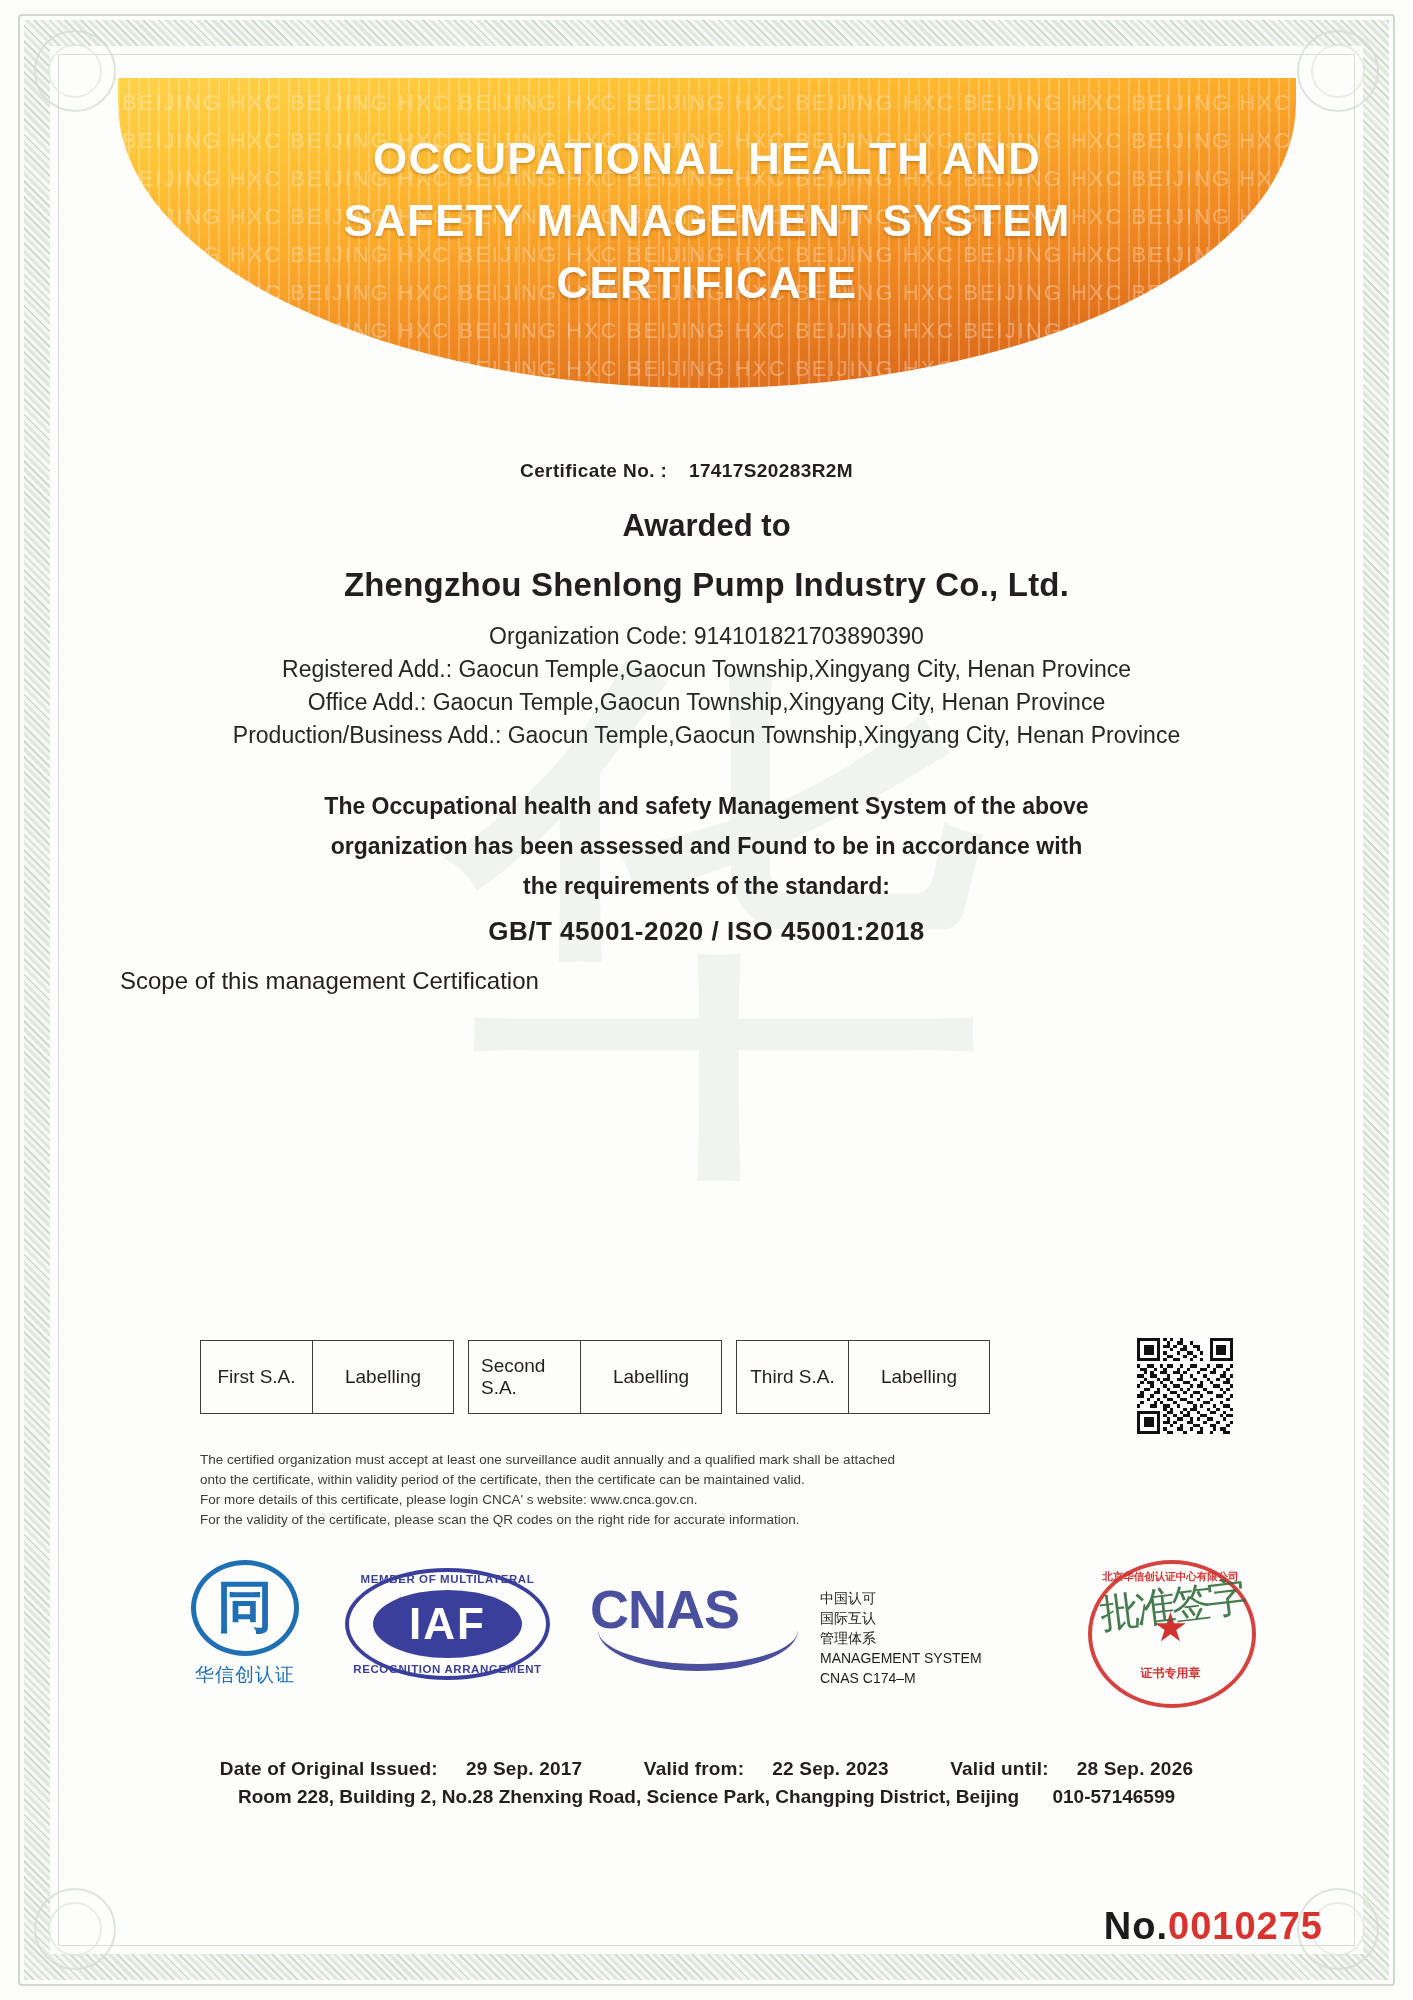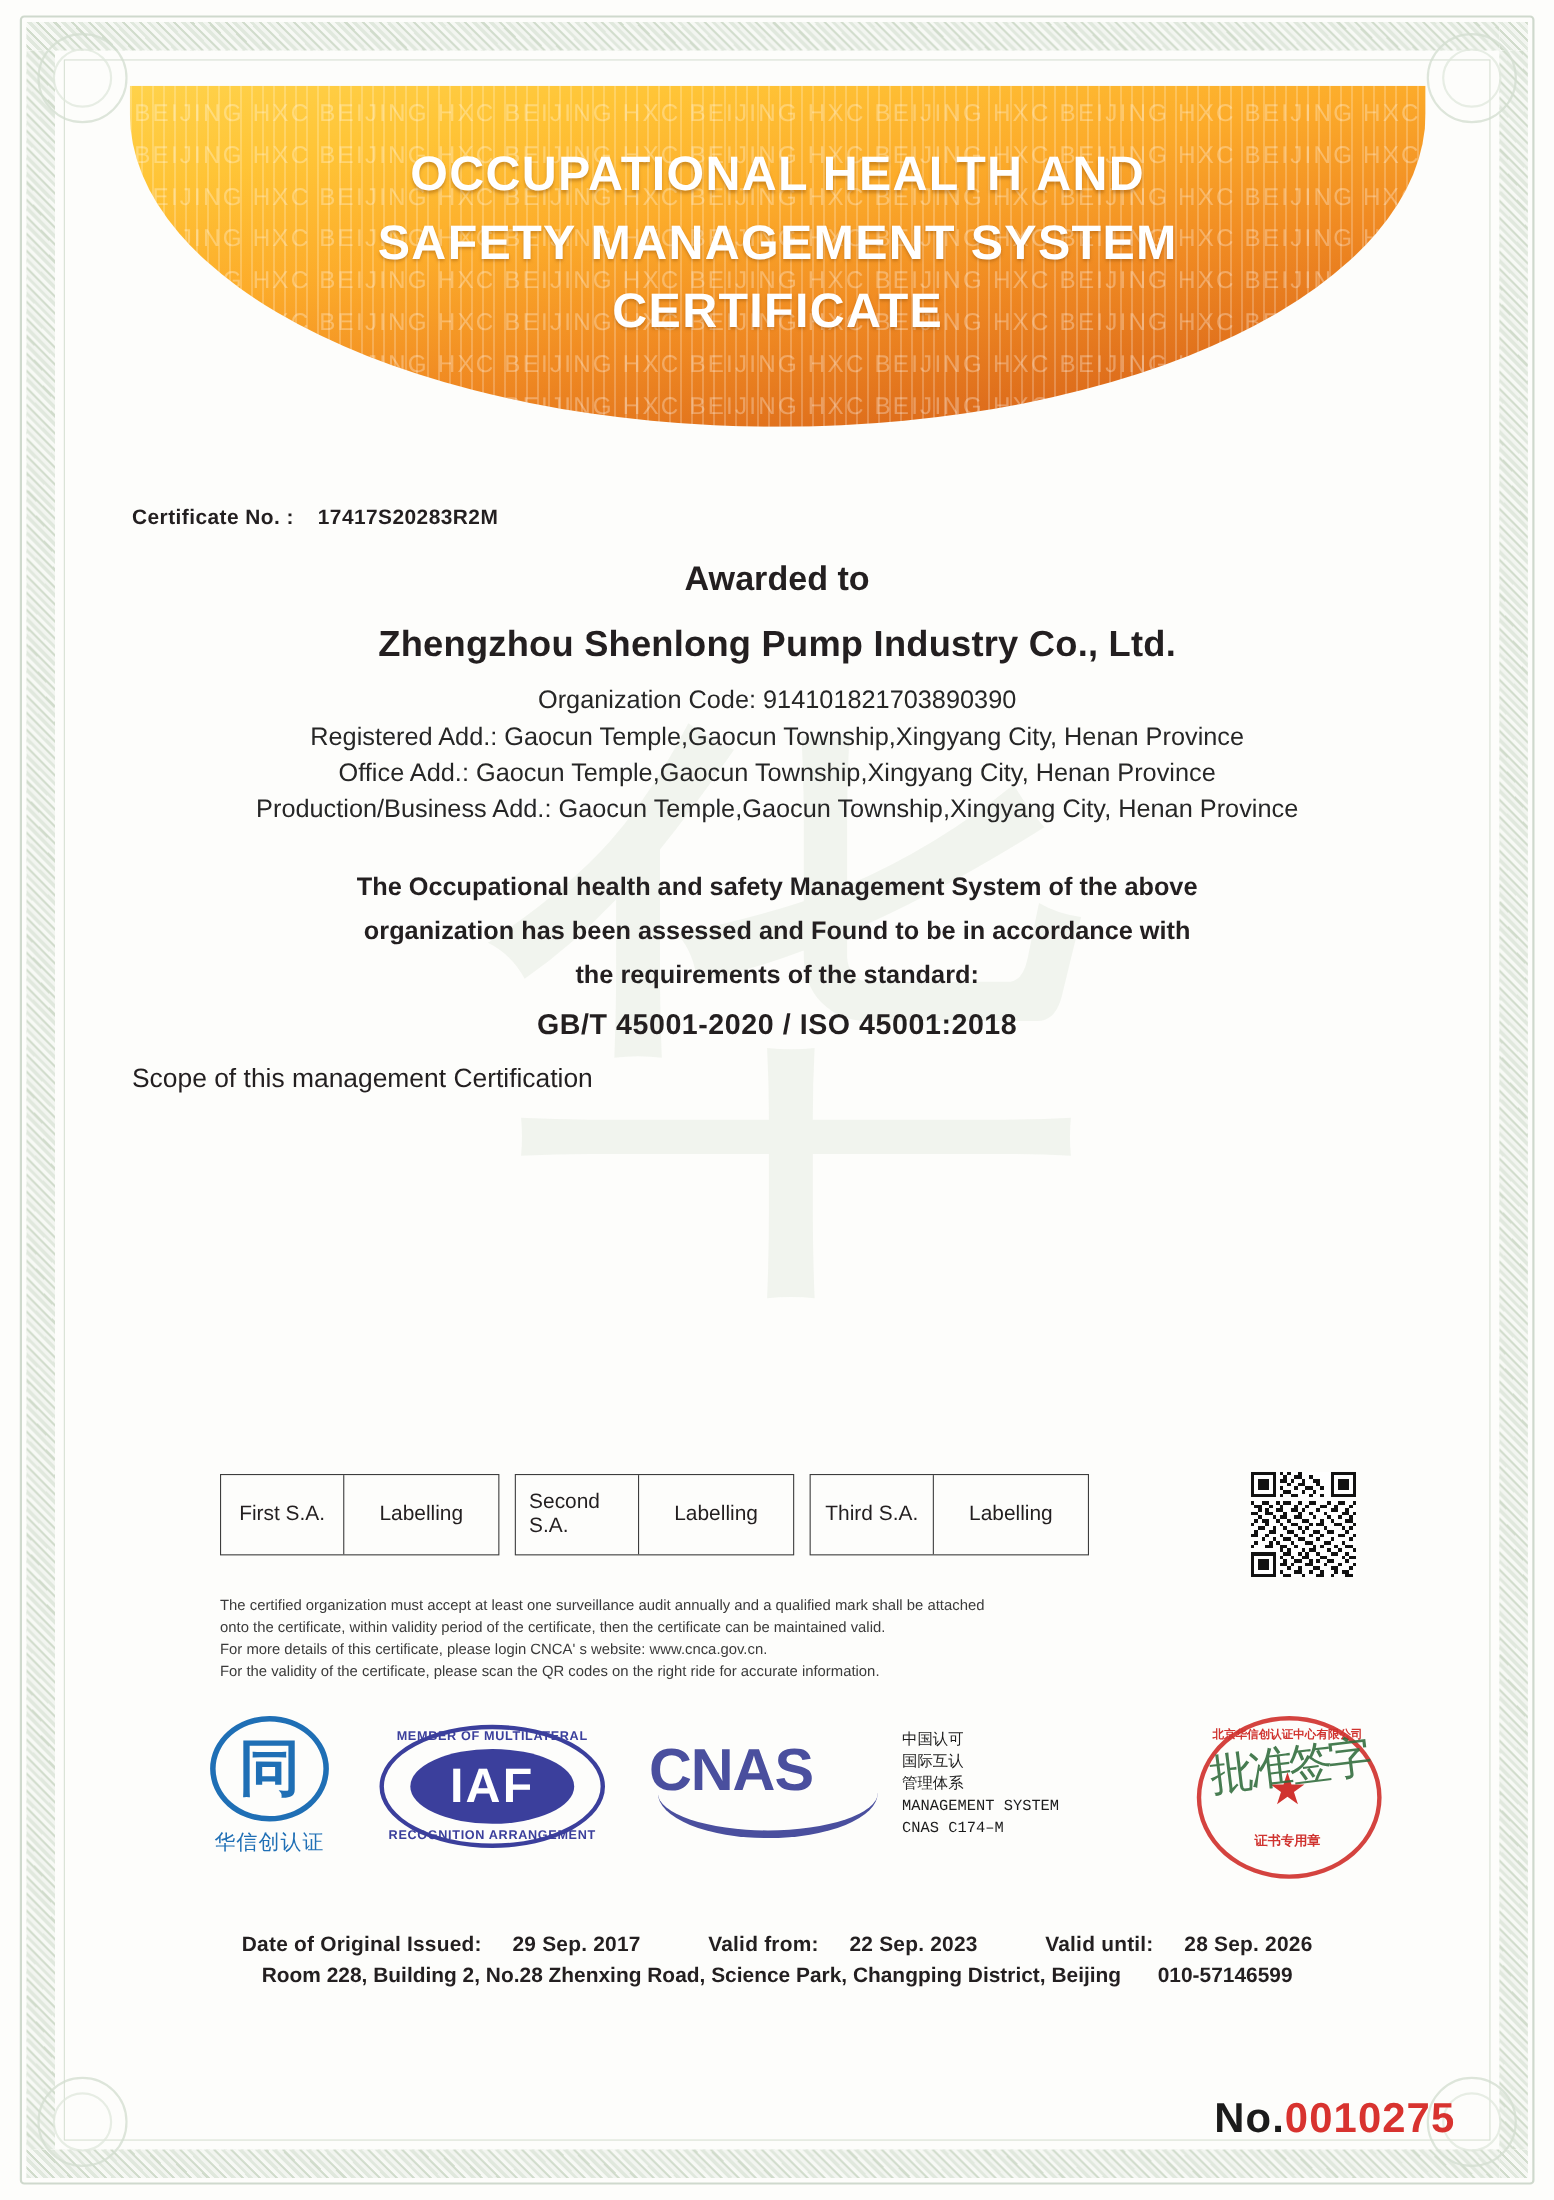--- a/index.html
+++ b/index.html
@@ -127,21 +127,21 @@
 
   
   .content {
     position: absolute;
     left: 120px;
     right: 120px;
     top: 430px;
   }
 
   .cert-no {
-    text-align: left;
+    text-align: center;
     font-size: 19px;
     font-weight: bold;
     letter-spacing: .4px;
     margin: 30px 40px 0 0;
   }
   .cert-no .val { margin-left: 16px; }
 
   .awarded {
     text-align: center;
     font-size: 31px;
@@ -325,24 +325,24 @@
   }
   .cnas-swoosh {
     position: absolute;
     left: 8px; top: 52px;
     width: 200px; height: 34px;
     border-bottom: 7px solid #4a4f9e;
     border-radius: 0 0 50% 50% / 0 0 100% 100%;
   }
   .cnas-text {
     position: absolute;
-    left: 650px; top: 12px;
+    left: 650px; top: 28px;
     font-size: 14px;
     line-height: 20px;
-    font-family: Liberation Mono, monospace;
+    font-family: Liberation Sans, sans-serif;
     color: #1c1c1c;
   }
 
   .seal {
     position: absolute;
     right: 0; top: -6px;
     width: 185px; height: 150px;
   }
   .seal-ring {
     position: absolute;

